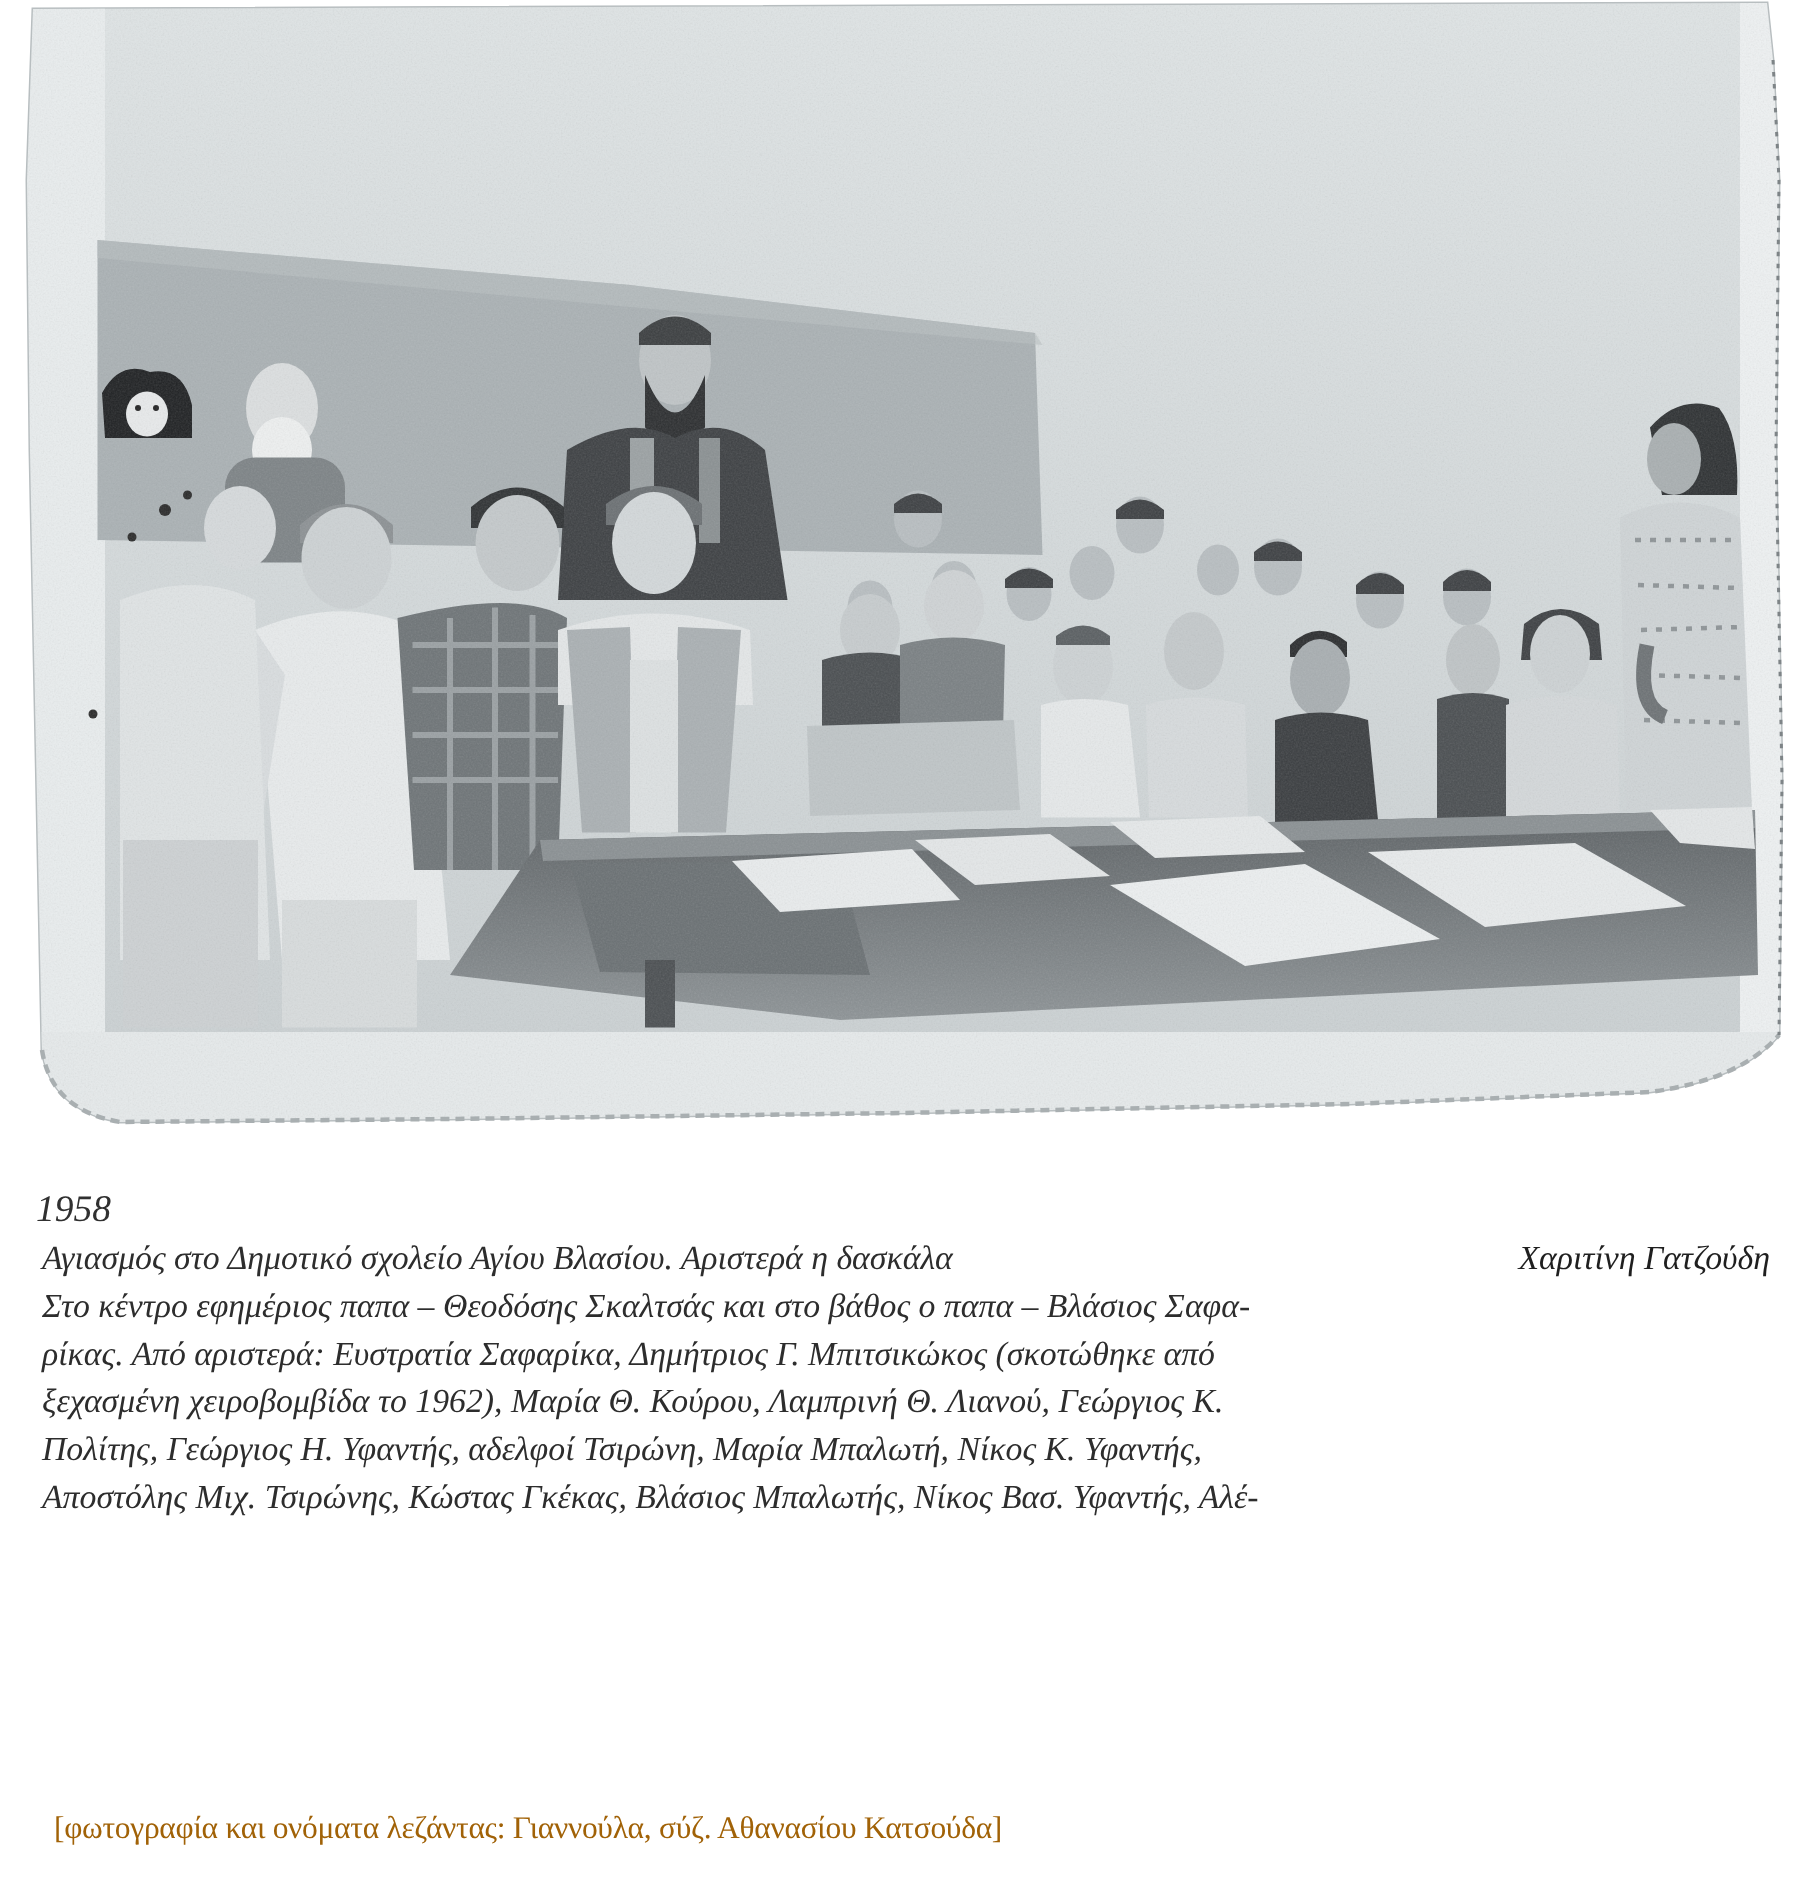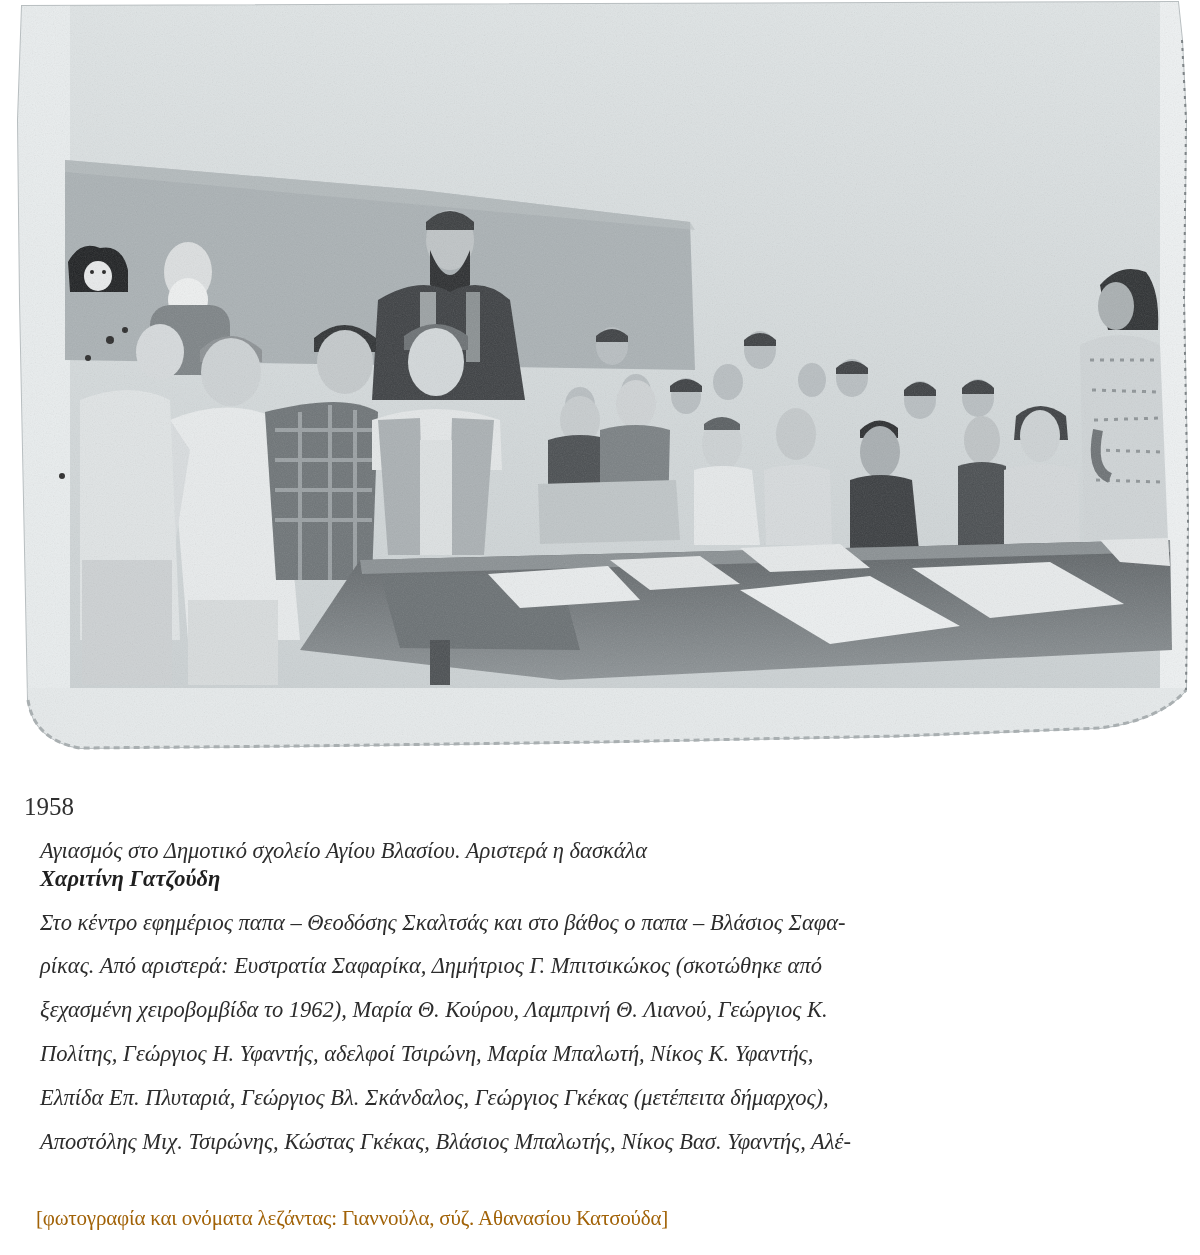--- a/index.html
+++ b/index.html
@@ -29,41 +29,41 @@
       height: 760px;
     }
     
     .caption {
       position: absolute;
       left: 24px;
       top: 792px;
       width: 1160px;
     }
     .caption-year {
+      font-style: italic;
       font-size: 25px;
       line-height: 29px;
       color: #303030;
       margin: 0;
     }
     .caption-line {
       font-style: italic;
       font-size: 22.5px;
       line-height: 27.8px;
       color: #2d2d2d;
       white-space: nowrap;
-      margin: 16px;
+      margin: 4px;
       display: flex;
       justify-content: space-between;
-      flex-direction: column;
     }
     .caption-line.last {
       justify-content: flex-start;
     }
     .bold {
-      font-weight: bold;
+      font-weight: normal;
       color: #1f1f1f;
     }
     .credit {
       position: absolute;
       left: 36px;
       top: 1205px;
       font-size: 21px;
       line-height: 26px;
       color: #a16207;
       white-space: nowrap;
@@ -262,17 +262,16 @@
 <div class="caption">
   <p class="caption-year">1958</p>
   <p class="caption-line">
     <span>Αγιασμός στο Δημοτικό σχολείο Αγίου Βλασίου. Αριστερά η δασκάλα</span>
     <span class="bold">Χαριτίνη  Γατζούδη</span>
   </p>
   <p class="caption-line">Στο κέντρο εφημέριος παπα – Θεοδόσης Σκαλτσάς και στο βάθος ο παπα – Βλάσιος Σαφα-</p>
   <p class="caption-line">ρίκας. Από αριστερά: Ευστρατία Σαφαρίκα, Δημήτριος Γ. Μπιτσικώκος (σκοτώθηκε από</p>
   <p class="caption-line">ξεχασμένη χειροβομβίδα το 1962), Μαρία Θ. Κούρου, Λαμπρινή Θ. Λιανού, Γεώργιος Κ.</p>
   <p class="caption-line">Πολίτης, Γεώργιος Η. Υφαντής, αδελφοί Τσιρώνη, Μαρία Μπαλωτή, Νίκος Κ. Υφαντής,</p>
-  <p class="caption-line">Ελπίδα Επ. Πλυταριά, Γεώργιος Βλ. Σκάνδαλος, Γεώργιος Γκέκας (μετέπειτα δήμαρχος),</p>
   <p class="caption-line">Αποστόλης Μιχ. Τσιρώνης, Κώστας Γκέκας, Βλάσιος Μπαλωτής, Νίκος Βασ. Υφαντής, Αλέ-</p>
 </div>
 
 <div class="credit">[φωτογραφία και ονόματα λεζάντας: Γιαννούλα, σύζ. Αθανασίου  Κατσούδα]</div>
 
 </body></html>

